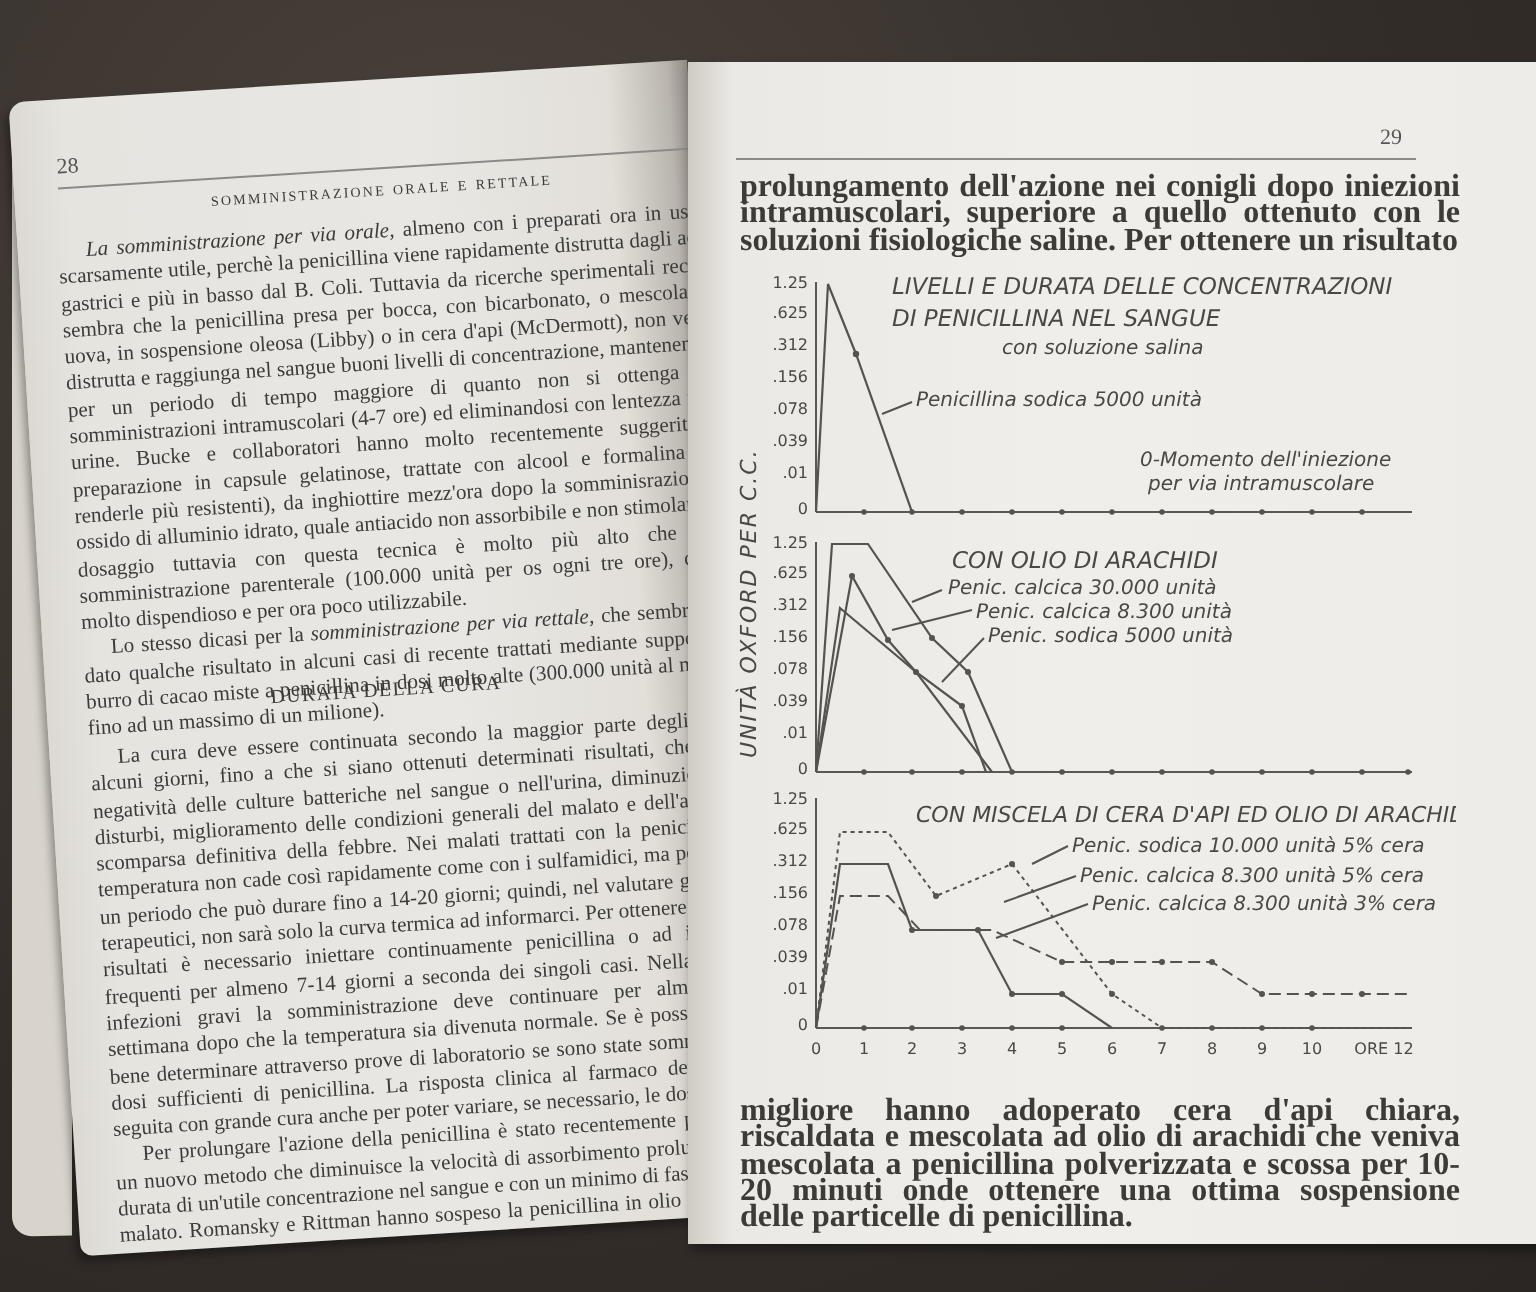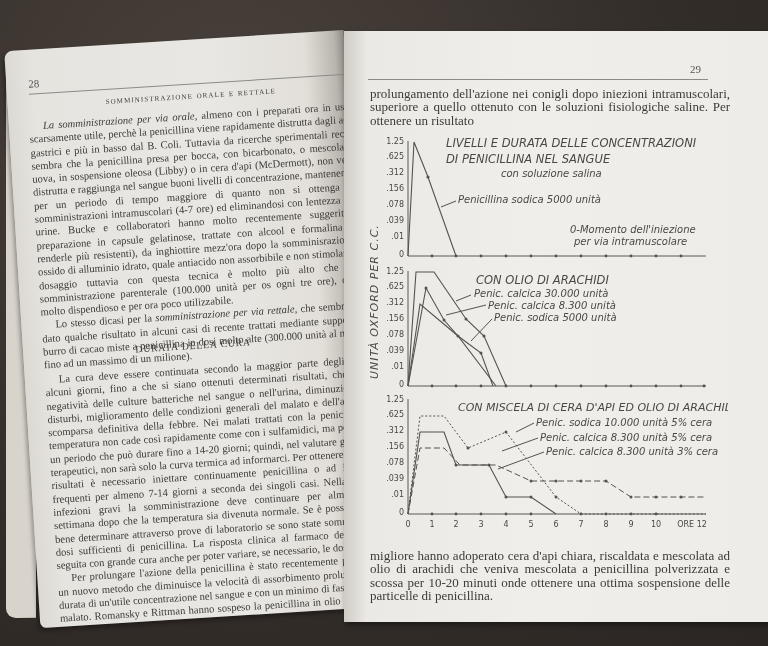--- a/index.html
+++ b/index.html
@@ -41,22 +41,22 @@
   .body-text i { font-style: italic; }
   .section-title {
     position: absolute; font-size: 9.8px; letter-spacing: 0.8px; color: #3c3a37;
     text-align: center;
   }
   .chart-wrap { position: absolute; left: 12px; top: 98px; width: 372px; height: 430px; }
   .chart-wrap svg { width: 100%; height: 100%; }
   .chart-lbl { font-family: "DejaVu Sans", sans-serif; font-style: italic; fill: #4a4844; }
   .tick-lbl { font-family: "DejaVu Sans", sans-serif; fill: #4a4844; font-size: 8px; }
   .right-text {
-    position: absolute; left: 26px; font-size: 13px; line-height: 13.3px; color: #3d3b38;
-    text-align: justify; width: 360px;
+    position: absolute; left: 26px; font-size: 16px; line-height: 13.3px; color: #3d3b38;
+    text-align: justify; width: 360px; font-weight: bold;
   }
 </style>
 </head>
 <body>
 
 <div class="page-stack"></div>
 
 <div class="left-page">
   <div class="page-num" style="left:22px; top:28px;">28</div>
   <div class="rule" style="left:22px; top:44px; width:318px;"></div>

